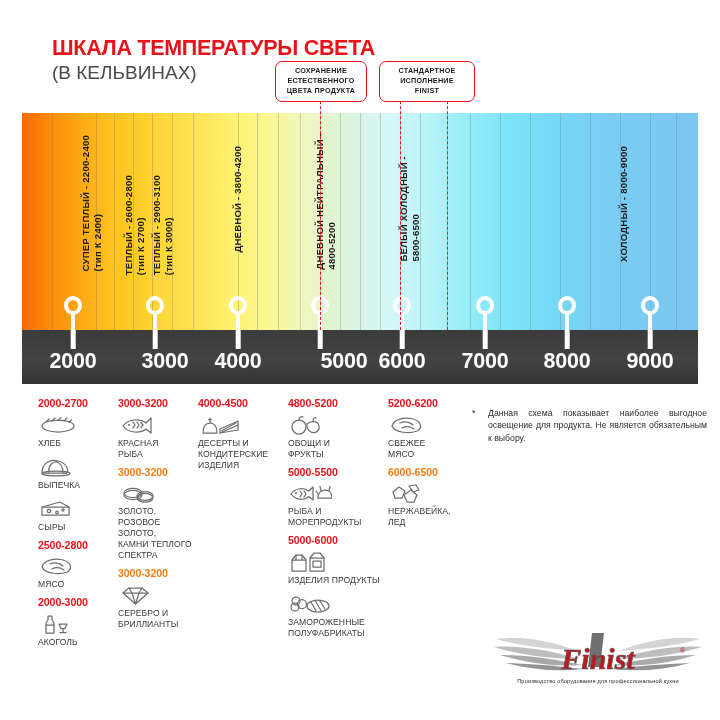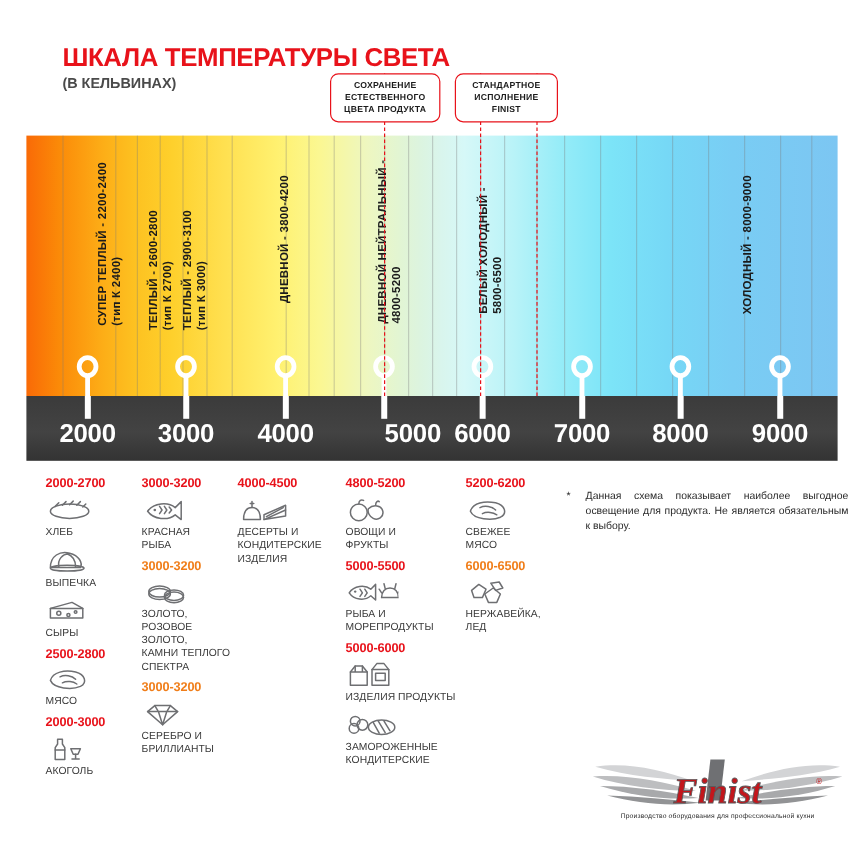--- a/index.html
+++ b/index.html
@@ -12,39 +12,39 @@
   }
 
   
   #title {
     position: absolute; left: 52px; top: 36px;
     font-size: 21.5px; font-weight: bold; color: #e8121a;
     letter-spacing: -0.3px;
   }
   #subtitle {
     position: absolute; left: 52px; top: 62px;
-    font-size: 12px; font-weight: bold; color: #4a4a4a;
+    font-size: 19px; font-weight: normal; color: #4a4a4a;
     letter-spacing: 0px;
   }
 
   
   .callout {
     position: absolute;
     border: 1.6px solid #e8121a;
     border-radius: 7px;
     background: #fff;
     text-align: center;
     font-size: 7.2px; font-weight: bold; color: #1b1b1b;
     line-height: 1.42;
     letter-spacing: 0.25px;
     padding: 4px 4px 4px 4px;
     z-index: 8;
   }
   #callout-natural { left: 275px; top: 61px; width: 92px; text-align: center; }
-  #callout-finist  { left: 379px; top: 61px; width: 86px; }
+  #callout-finist  { left: 379px; top: 61px; width: 96px; }
 
   
   #scale-wrap {
     position: absolute; left: 22px; top: 113px;
     width: 676px; height: 217px;
   }
   #gradient {
     position: absolute; inset: 0;
     background: linear-gradient(to right,
       #f96a07 0%,
@@ -243,21 +243,21 @@
       <div class="dashline" style="left: 298px;"></div>
       <div class="dashline" style="left: 378px;"></div>
       <div class="dashline" style="left: 425px;"></div>
     </div>
 </div>
 
 <div id="numbar">
     <div class="tick" style="left: 51px;"></div>
     <div class="numlabel" style="left: 51px;">2000</div>
     <div class="tick" style="left: 133px;"></div>
-    <div class="numlabel" style="left: 133px; text-align: center;">3000</div>
+    <div class="numlabel" style="left: 143px; text-align: center;">3000</div>
     <div class="tick" style="left: 216px;"></div>
     <div class="numlabel" style="left: 216px;">4000</div>
     <div class="tick" style="left: 298px;"></div>
     <div class="numlabel" style="left: 294px; margin-left: 28px;">5000</div>
     <div class="tick" style="left: 380px;"></div>
     <div class="numlabel" style="left: 380px;">6000</div>
     <div class="tick" style="left: 463px;"></div>
     <div class="numlabel" style="left: 463px;">7000</div>
     <div class="tick" style="left: 545px;"></div>
     <div class="numlabel" style="left: 545px;">8000</div>
@@ -420,21 +420,21 @@
         </div>
         <div class="item">
           <div class="ico"><svg viewBox="0 0 44 22" width="44" height="22">
               <circle cx="8" cy="8" r="4" fill="none" stroke="#6e6f72" stroke-width="1.25" stroke-linejoin="round" stroke-linecap="round"></circle>
               <circle cx="14" cy="11" r="4.5" fill="none" stroke="#6e6f72" stroke-width="1.25" stroke-linejoin="round" stroke-linecap="round"></circle>
               <circle cx="7" cy="14" r="4" fill="none" stroke="#6e6f72" stroke-width="1.25" stroke-linejoin="round" stroke-linecap="round"></circle>
               <ellipse cx="30" cy="13" rx="11" ry="6" fill="none" stroke="#6e6f72" stroke-width="1.25" stroke-linejoin="round" stroke-linecap="round"></ellipse>
               <path d="M23 9 L28 18 M27 7.5 L33 17.5 M32 8 L37 16" fill="none" stroke="#6e6f72" stroke-width="1.25" stroke-linejoin="round" stroke-linecap="round"></path>
             </svg></div>
           <div class="iname">ЗАМОРОЖЕННЫЕ
-КОНДИТЕРСКИЕ</div>
+ПОЛУФАБРИКАТЫ</div>
         </div>
       </div>
     </div>
     <div class="col" style="left: 388px; width: 80px;">
       <div class="grp">
         <div class="grange red">5200-6200</div>
         <div class="item">
           <div class="ico"><svg viewBox="0 0 44 22" width="44" height="22">
               <path d="M4 12 C6 5 16 3 25 5 C33 7 35 14 29 17 C22 20 7 19 4 12 Z" fill="none" stroke="#6e6f72" stroke-width="1.25" stroke-linejoin="round" stroke-linecap="round"></path>
               <path d="M12 9 C16 7 22 8 25 11" fill="none" stroke="#6e6f72" stroke-width="1.25" stroke-linejoin="round" stroke-linecap="round"></path>

